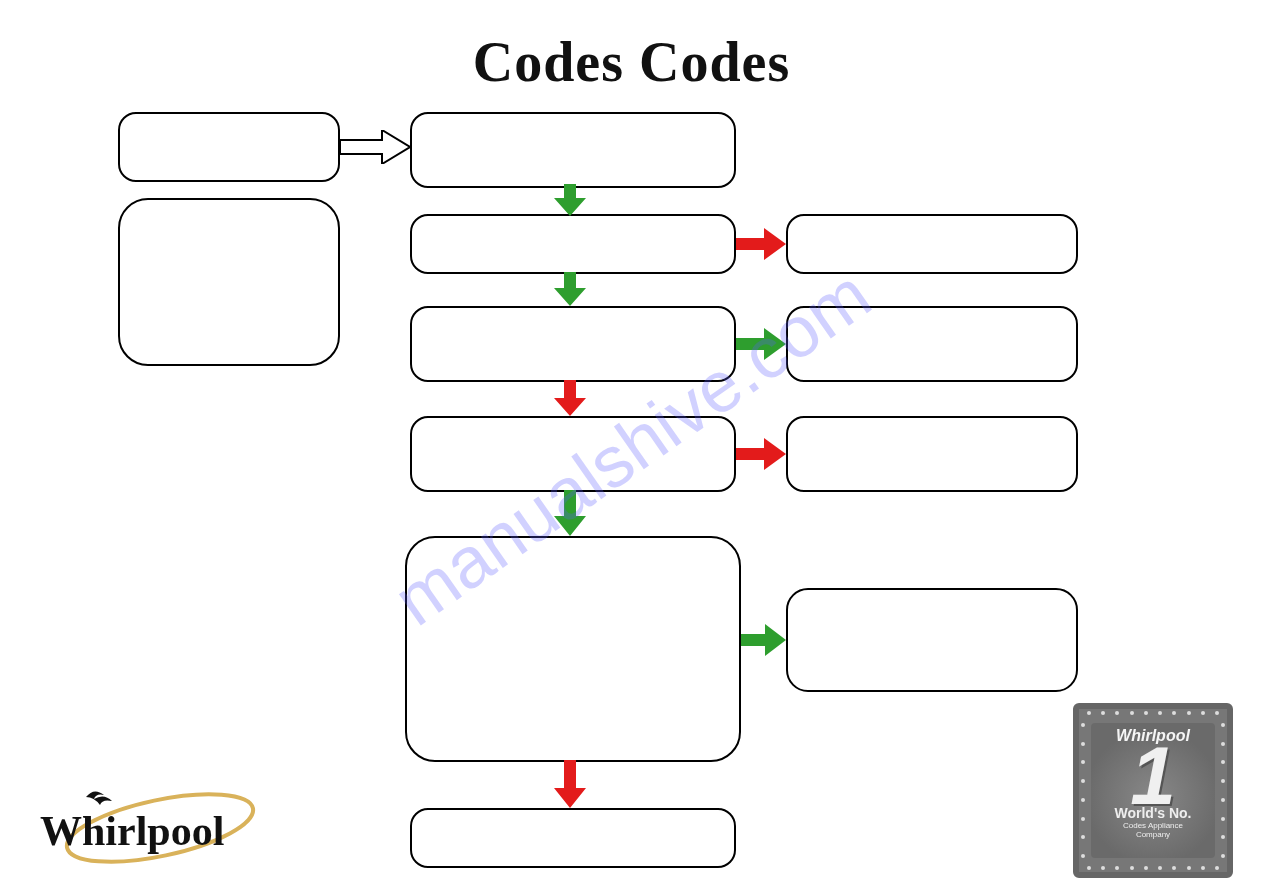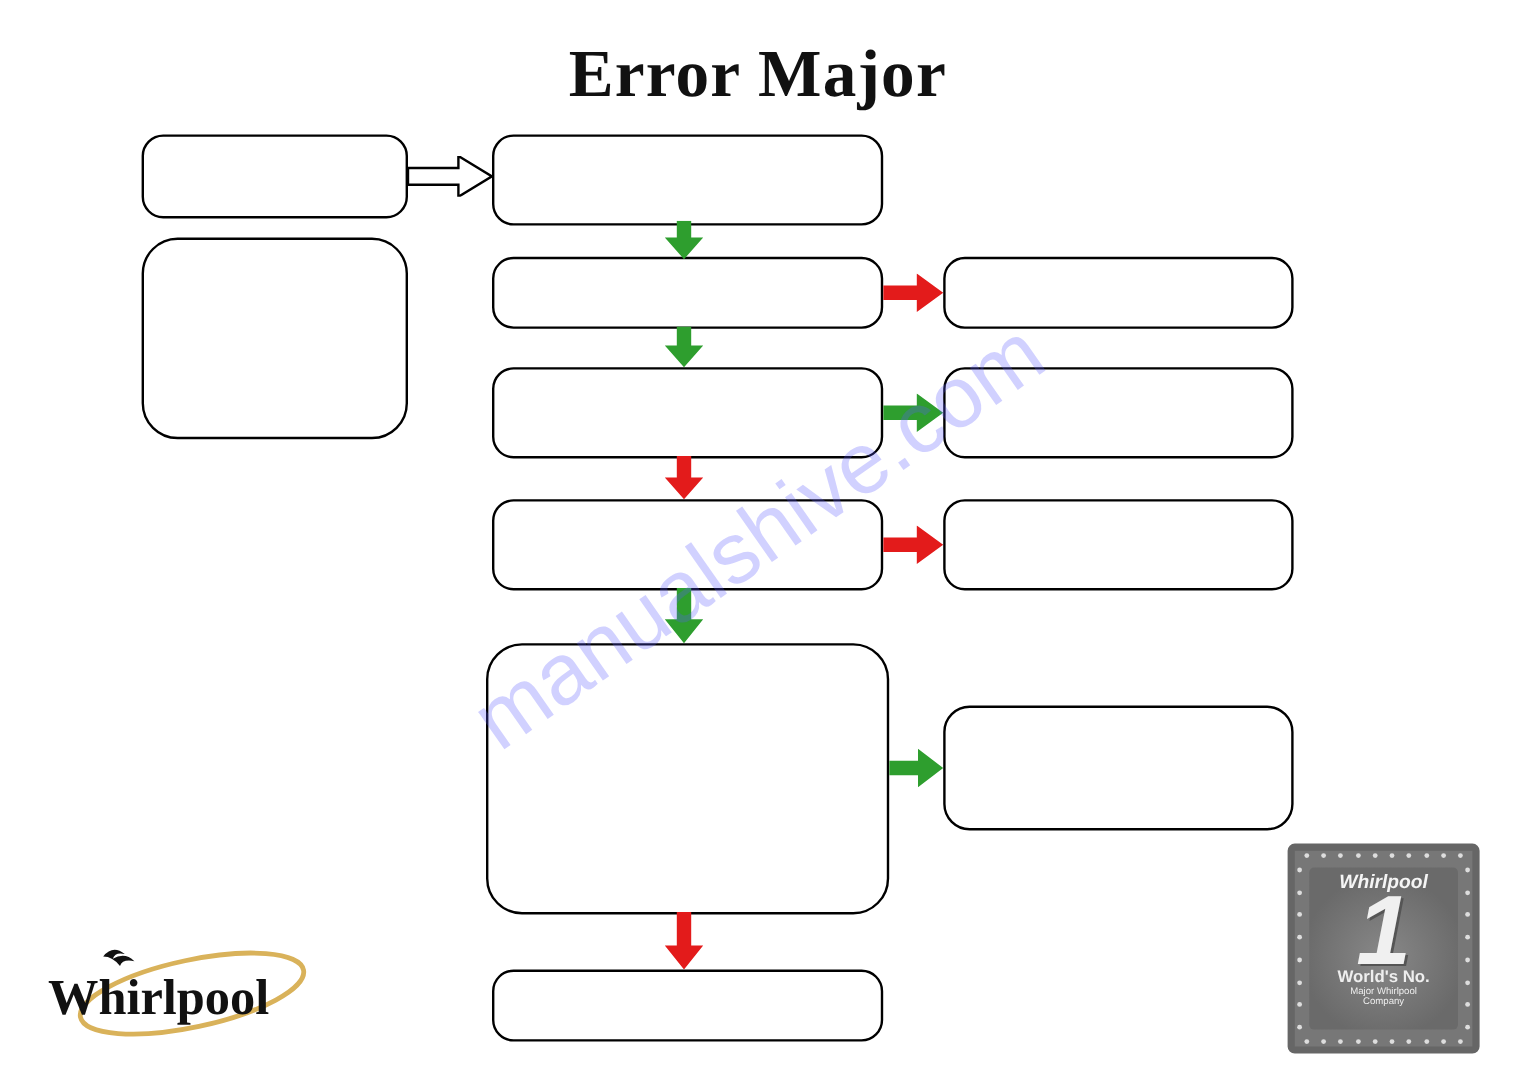--- a/index.html
+++ b/index.html
@@ -106,21 +106,21 @@
     margin-top: -4px;
   }
   .badge .tag1 { font-size: 14px; font-weight: bold; margin-top: -6px; }
   .badge .tag2 { font-size: 8px; }
 </style>
 </head>
 <body>
 
 <div class="stage">
 
-  <div class="title">Error Major</div>
+  <div class="title">Codes Codes</div>
 
   <div class="box" style="left:118px; top:112px; width:222px; height:70px;"></div>
   <div class="box large" style="left:118px; top:198px; width:222px; height:168px;"></div>
   <div class="box" style="left:410px; top:112px; width:326px; height:76px;"></div>
   <div class="box" style="left:410px; top:214px; width:326px; height:60px;"></div>
   <div class="box" style="left:410px; top:306px; width:326px; height:76px;"></div>
   <div class="box" style="left:410px; top:416px; width:326px; height:76px;"></div>
   <div class="box large" style="left:405px; top:536px; width:336px; height:226px;"></div>
   <div class="box" style="left:410px; top:808px; width:326px; height:60px;"></div>
   <div class="box" style="left:786px; top:214px; width:292px; height:60px;"></div>
@@ -215,18 +215,18 @@
         <span class="dot"></span>
       <span class="dot"></span>
         <span class="dot"></span>
         <span class="dot"></span>
         <span class="dot"></span>
     </div>
     <div class="inner">
       <div class="brand-small">Whirlpool</div>
       <div class="one">1</div>
       <div class="tag1">World's No.</div>
-      <div class="tag2">Major Whirlpool</div>
+      <div class="tag2">Codes Appliance</div>
       <div class="tag2">Company</div>
     </div>
   </div>
 
 </div>
 
 </body></html>

